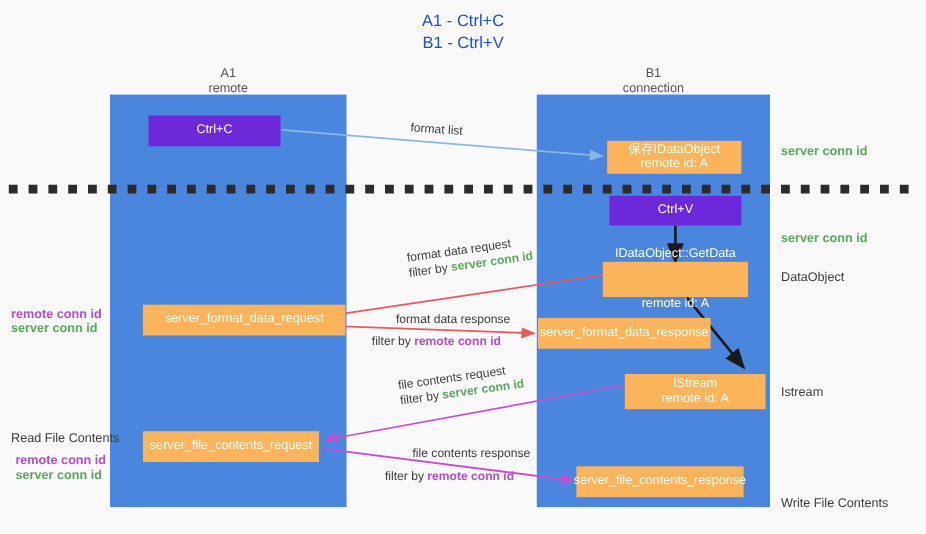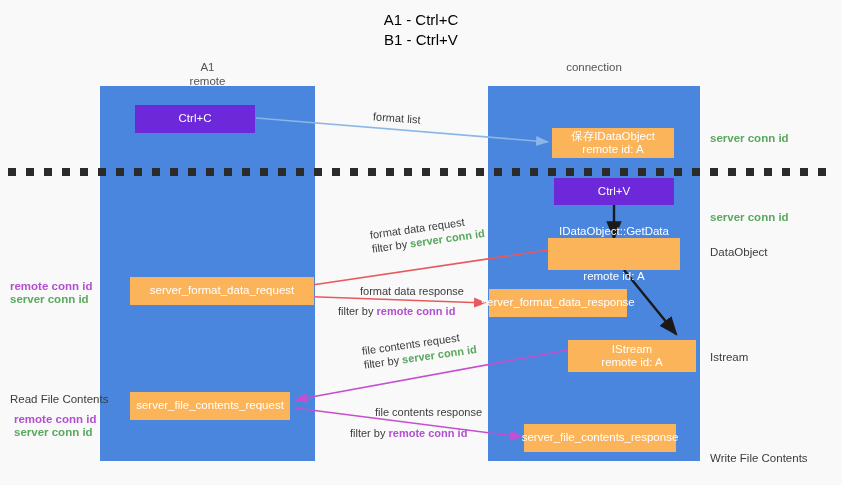--- a/index.html
+++ b/index.html
@@ -22,21 +22,21 @@
 
   
   .title {
     position: absolute;
     left: 0;
     top: 10px;
     width: 842px;
     text-align: center;
     font-size: 15px;
     line-height: 20px;
-    color: #000000;
+    color: #1d4ed8;
   }
 
   
   .lane-head {
     position: absolute;
     text-align: center;
     font-size: 11.5px;
     line-height: 14px;
     color: #555;
   }
@@ -107,20 +107,21 @@
   <div class="title">
     <div>A1 - Ctrl+C</div>
     <div>B1 - Ctrl+V</div>
   </div>
 
   <div class="lane-head" style="left:100px; top:60px; width:215px;">
     <div>A1</div>
     <div>remote</div>
   </div>
   <div class="lane-head" style="left:488px; top:60px; width:212px;">
+    <div>B1</div>
     <div>connection</div>
   </div>
 
   <div class="lane" style="left:100px; top:86px; width:215px; height:375px;"></div>
   <div class="lane" style="left:488px; top:86px; width:212px; height:375px;"></div>
 
   <svg class="overlay" viewBox="0 0 842 485" xmlns="http://www.w3.org/2000/svg">
     <defs>
       <marker id="ah-blue" markerWidth="9" markerHeight="9" refX="7.5" refY="3.2" orient="auto" markerUnits="strokeWidth">
         <path d="M0,0 L8,3.2 L0,6.4 z" fill="#8ab6e8"></path>
@@ -172,21 +173,21 @@
 
   <div class="node green" style="left:554px; top:178px; width:120px; height:27px;">
     <div>Ctrl+V</div>
   </div>
 
   <div class="node orange" style="left:548px; top:238px; width:132px; height:32px;gap:32px;">
     <div>IDataObject::GetData</div>
     <div class="l2">remote id: A</div>
   </div>
 
-  <div class="node orange" style="left:489px; top:289px; width:138px; height:28px;">
+  <div class="node orange" style="left:489px; top:289px; width:157px; height:28px;">
     <div>server_format_data_response</div>
   </div>
 
   <div class="node orange" style="left:568px; top:340px; width:128px; height:32px;">
     <div>IStream</div>
     <div class="l2">remote id: A</div>
   </div>
 
   <div class="node orange" style="left:524px; top:424px; width:152px; height:28px;">
     <div>server_file_contents_response</div>

